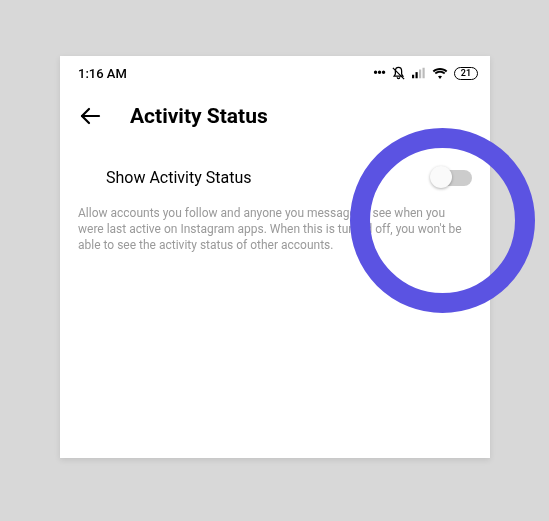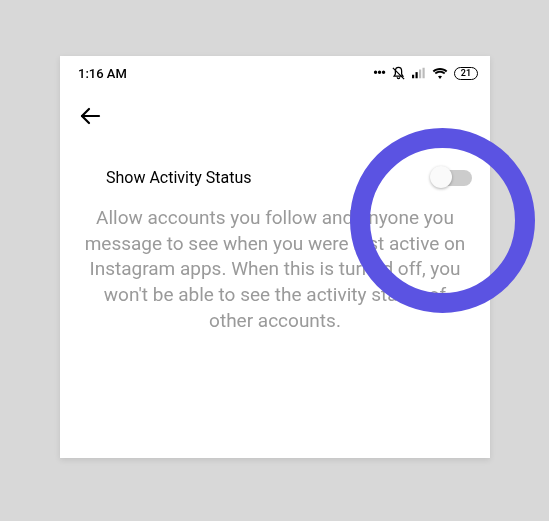--- a/index.html
+++ b/index.html
@@ -89,25 +89,24 @@
       position: absolute;
       left: -2px;
       top: -4px;
       width: 22px;
       height: 22px;
       background: #fafafa;
       border-radius: 50%;
       box-shadow: 0 1px 3px rgba(0,0,0,0.3);
     }
     .description {
-      padding: 8px 24px;
-      font-size: 19px;
+      padding: 8px 18px;
+      font-size: 12px;
       line-height: 1.35;
       color: #9a9a9a;
-      text-align: center;
     }
     .highlight-circle {
       position: absolute;
       left: 350px;
       top: 128px;
       width: 185px;
       height: 185px;
       border: 20px solid #5b53e2;
       border-radius: 50%;
       pointer-events: none;
@@ -159,20 +158,21 @@
     </div>
   </div>
 
   <div class="header">
     <div class="back-arrow">
       <svg width="24" height="24" viewBox="0 0 24 24" fill="none" stroke="#000" stroke-width="2.2" stroke-linecap="round" stroke-linejoin="round">
         <line x1="21" y1="12" x2="4" y2="12"></line>
         <polyline points="11 5 4 12 11 19"></polyline>
       </svg>
     </div>
+    <div class="header-title">Activity Status</div>
   </div>
 
   <div class="setting-row">
     <div class="setting-label">Show Activity Status</div>
     <div class="toggle">
       <div class="toggle-knob"></div>
     </div>
   </div>
 
   <div class="description">Allow accounts you follow and anyone you message to see when you were last active on Instagram apps. When this is turned off, you won't be able to see the activity status of other accounts.</div>

